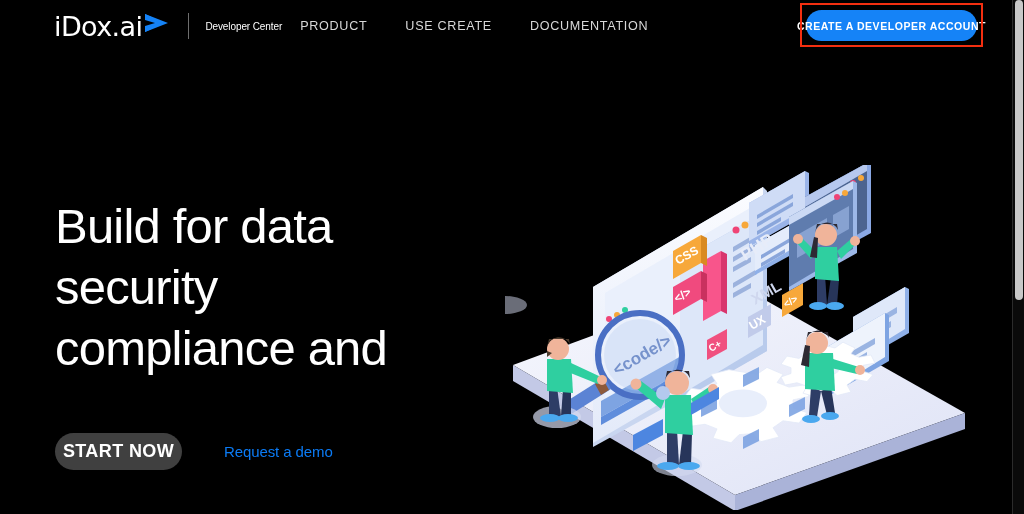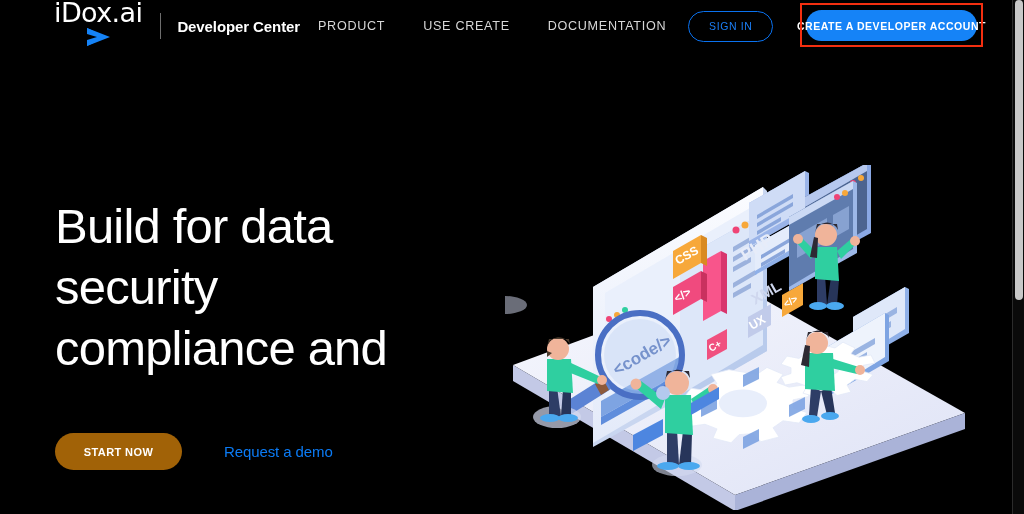--- a/index.html
+++ b/index.html
@@ -22,40 +22,39 @@
     top: 0; left: 0;
     width: 1012px; height: 52px;
     display: flex;
     align-items: center;
     background: #000000;
     z-index: 40;
   }
   .logo-wrap {
     display: flex; align-items: center;
     margin-left: 54px;
-    flex-direction: column;
   }
   .logo-text {
     color: #ffffff;
     font-size: 27px;
     letter-spacing: -0.6px;
     font-weight: 400;
     line-height: 1;
     font-family: "DejaVu Sans", sans-serif;
   }
   .logo-mark { margin-left: 2px; display: block; }
   .nav-divider {
     width: 1px; height: 26px;
     background: #6e6e6e;
     margin: 0 16px 0 18px;
   }
   .nav-brand {
     color: #ffffff;
-    font-size: 15px;
-    font-weight: 700;
+    font-size: 10px;
+    font-weight: 400;
     letter-spacing: -0.1px;
     white-space: nowrap;
   }
   .nav-links { display: flex; align-items: center; margin-left: 18px; text-decoration: underline; }
   .nav-link {
     color: #d8d8d8;
     font-size: 12.6px;
     letter-spacing: 0.7px;
     margin-right: 38px;
     white-space: nowrap;
@@ -119,24 +118,24 @@
   }
 
   #hero-actions {
     position: absolute;
     left: 55px; top: 433px;
     display: flex; align-items: center;
     z-index: 20;
   }
   .btn-start {
     width: 127px; height: 37px;
-    background: #a16207;
+    background: #404040;
     border-radius: 19px;
     color: #ffffff;
-    font-size: 11px;
+    font-size: 18px;
     font-weight: 700;
     letter-spacing: 0.4px;
     display: flex; align-items: center; justify-content: center;
     cursor: pointer;
     white-space: nowrap;
   }
   .link-demo {
     margin-left: 42px;
     color: #0b7bf5;
     font-size: 15px;
@@ -431,21 +430,20 @@
     <div class="nav-divider"></div>
 
     <div class="nav-brand">Developer Center</div>
 
     <div class="nav-links">
       <span class="nav-link">PRODUCT</span>
       <span class="nav-link">USE CREATE</span>
       <span class="nav-link">DOCUMENTATION</span>
     </div>
 
-    <div class="btn-signin">SIGN IN</div>
   </div>
 
   <div class="btn-create">CREATE A DEVELOPER ACCOUNT</div>
   <div class="cta-annotation"></div>
 
   <div id="hero-text">
     <div class="hero-line">Build for data</div>
     <div class="hero-line">security</div>
     <div class="hero-line">compliance and</div>
   </div>

